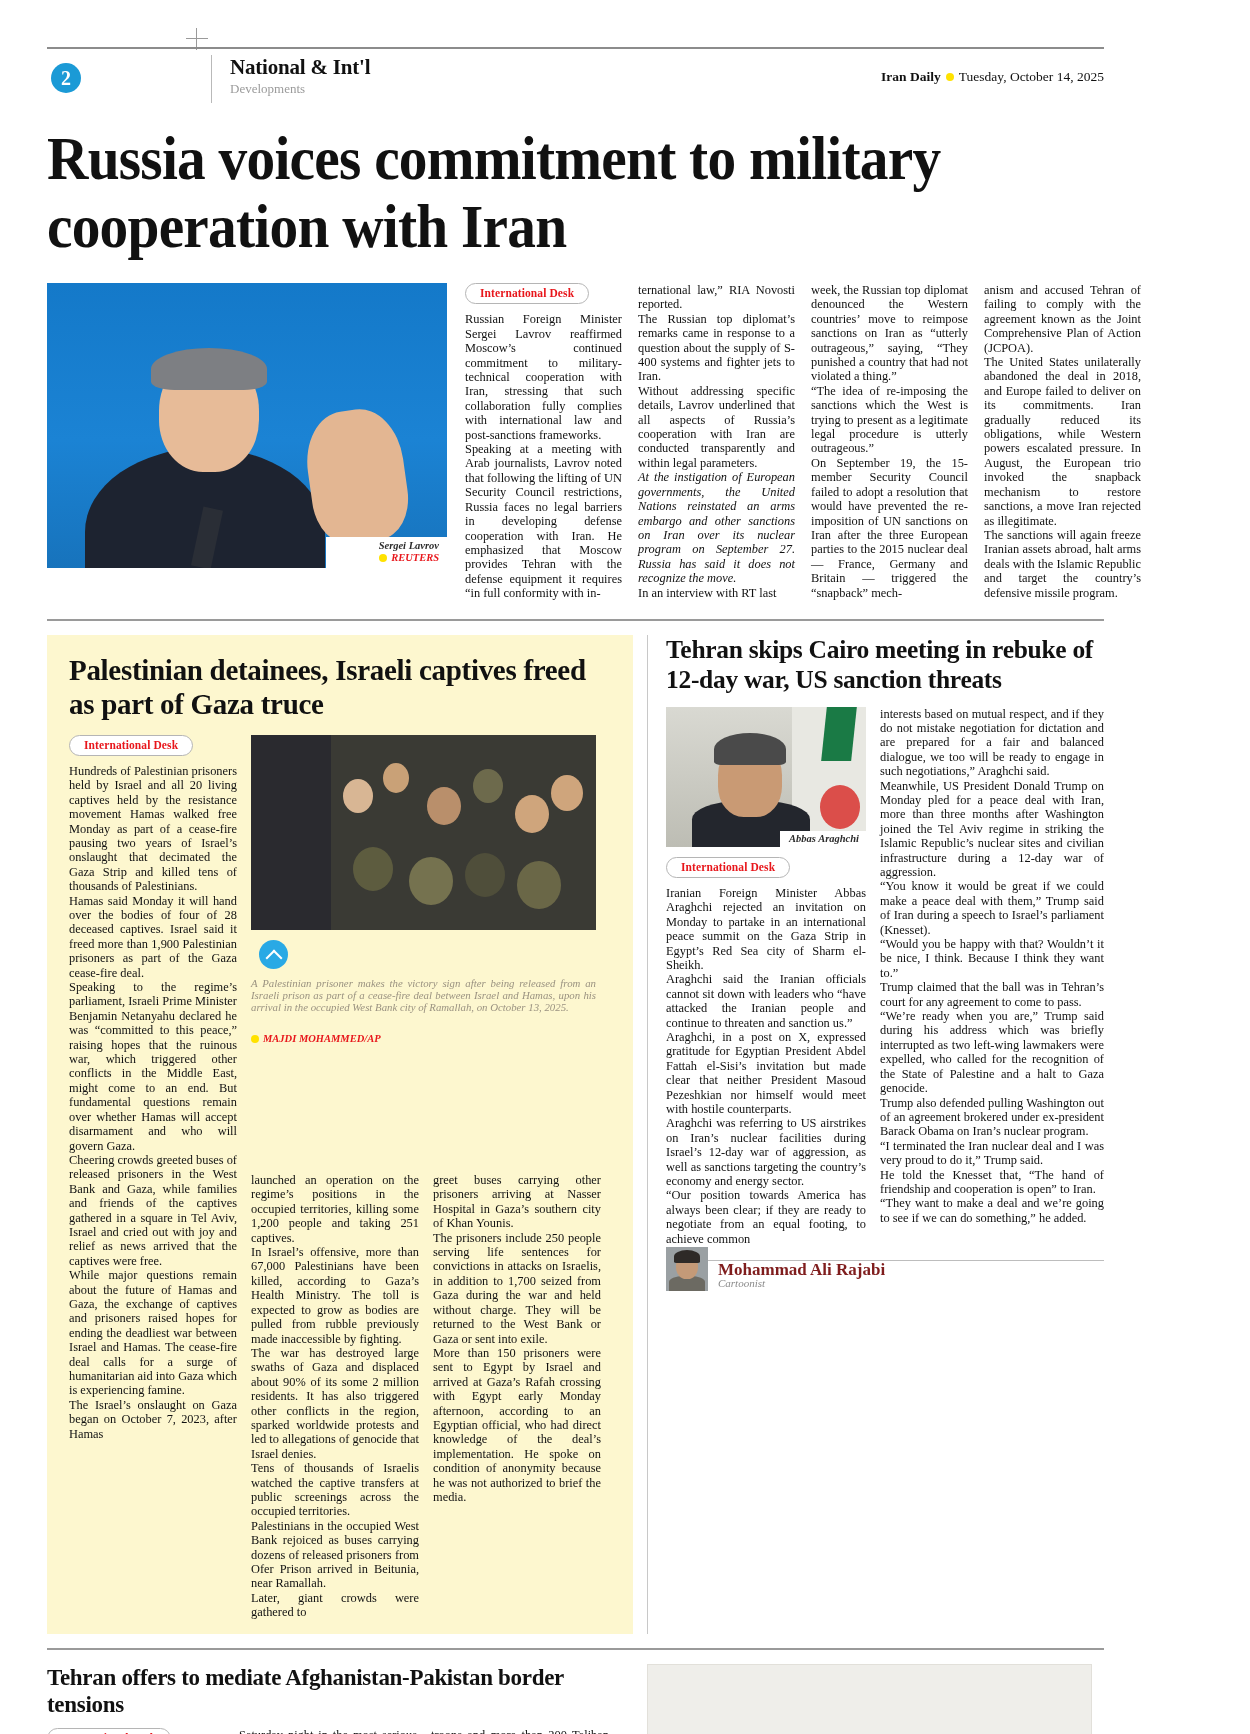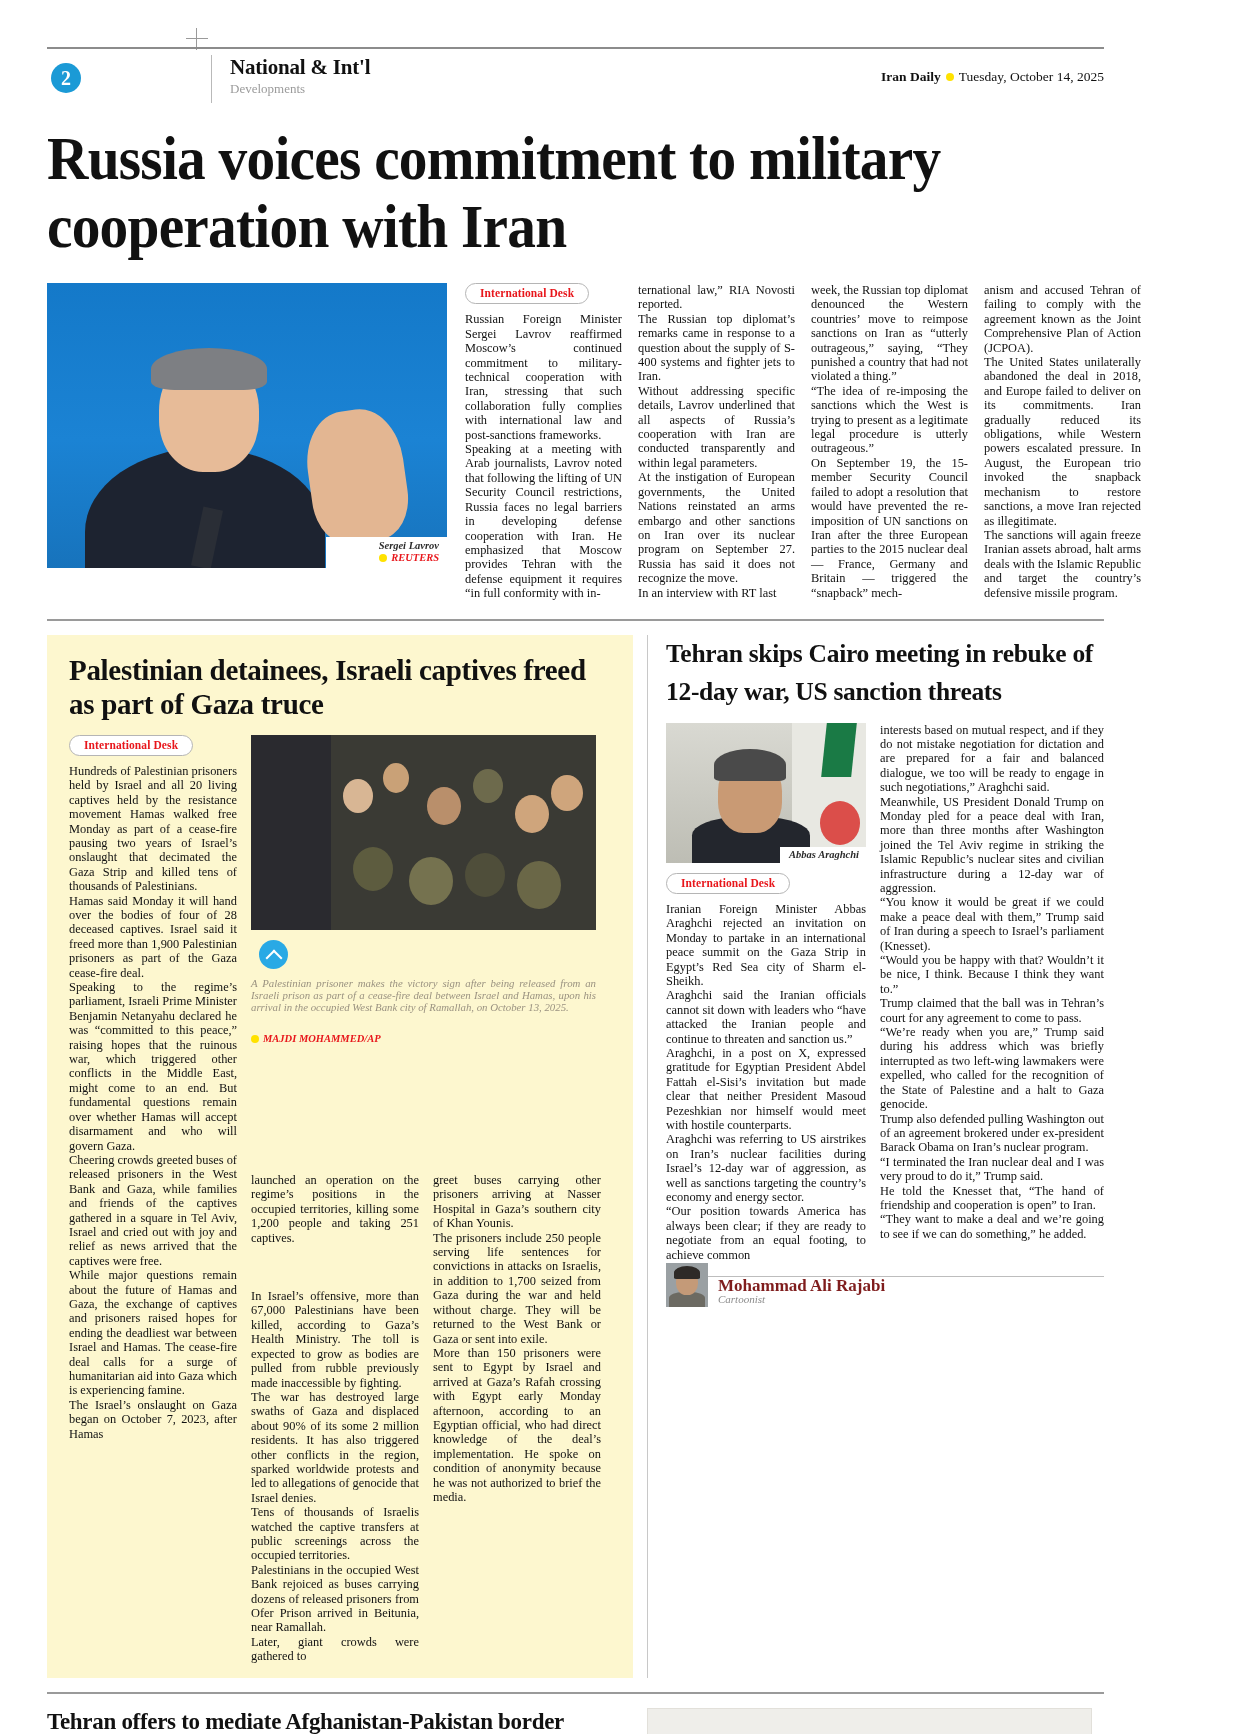--- a/index.html
+++ b/index.html
@@ -187,21 +187,21 @@
     padding: 0 0 0 18px;
     border-left: 1px solid #c8c8c8;
     margin-left: 14px;
   }
   .sub-headline {
     font-size: 29px;
     line-height: 34px;
     font-weight: bold;
     letter-spacing: -0.3px;
   }
-  .sub-headline.small { font-size: 25.5px; line-height: 38px; }
+  .sub-headline.small { font-size: 25.5px; line-height: 30px; }
 
   .gaza-cols { display: flex; gap: 14px; margin-top: 14px; }
   .gaza-col { width: 168px; }
 
   .gaza-photo {
     width: 345px; height: 195px;
     background: #3a3a34;
     position: relative; overflow: hidden;
   }
   .crowd-dot { position: absolute; border-radius: 50%; }
@@ -363,21 +363,21 @@
         <p>
             <span style="display: block;">Russian Foreign Minister Sergei Lavrov reaffirmed Moscow’s continued commitment to military-technical cooperation with Iran, stressing that such collaboration fully complies with international law and post-sanctions frameworks.</span>
             <span style="display: block;">Speaking at a meeting with Arab journalists, Lavrov noted that following the lifting of UN Security Council restrictions, Russia faces no legal barriers in developing defense cooperation with Iran. He emphasized that Moscow provides Tehran with the defense equipment it requires “in full conformity with in-</span>
           </p>
       </div>
       <div class="col body-col">
         <p>
             <span style="display: block;">ternational law,” RIA Novosti reported.</span>
             <span style="display: block;">The Russian top diplomat’s remarks came in response to a question about the supply of S-400 systems and fighter jets to Iran.</span>
             <span style="display: block;">Without addressing specific details, Lavrov underlined that all aspects of Russia’s cooperation with Iran are conducted transparently and within legal parameters.</span>
-            <span style="display: block;">At the instigation of European governments, the United Nations reinstated an arms embargo and other sanctions on Iran over its nuclear program on September 27. Russia has said it does not recognize the move.</span>
+            <span style="display: block; font-style: italic;">At the instigation of European governments, the United Nations reinstated an arms embargo and other sanctions on Iran over its nuclear program on September 27. Russia has said it does not recognize the move.</span>
             <span style="display: block;">In an interview with RT last</span>
           </p>
       </div>
       <div class="col body-col">
         <p>
             <span style="display: block;">week, the Russian top diplomat denounced the Western countries’ move to reimpose sanctions on Iran as “utterly outrageous,” saying, “They punished a country that had not violated a thing.”</span>
             <span style="display: block;">“The idea of re-imposing the sanctions which the West is trying to present as a legitimate legal procedure is utterly outrageous.”</span>
             <span style="display: block;">On September 19, the 15-member Security Council failed to adopt a resolution that would have prevented the re-imposition of UN sanctions on Iran after the three European parties to the 2015 nuclear deal — France, Germany and Britain — triggered the “snapback” mech-</span>
           </p>
       </div>
@@ -433,21 +433,21 @@
             <span class="dot-yellow"></span>
             <span class="cred-text">MAJDI MOHAMMED/AP</span>
           </div>
         </div>
       </div>
 
       <div class="gaza-cols" style="margin-top:0;">
         <div class="gaza-col body-col" style="width:168px; margin-left:182px; margin-top:-268px;">
           <p>
               <span style="display: block;">launched an operation on the regime’s positions in the occupied territories, killing some 1,200 people and taking 251 captives.</span>
-              <span style="display: block; margin-top: 44px;">In Israel’s offensive, more than 67,000 Palestinians have been killed, according to Gaza’s Health Ministry. The toll is expected to grow as bodies are pulled from rubble previously made inaccessible by fighting.</span>
+              <span style="display: block;">In Israel’s offensive, more than 67,000 Palestinians have been killed, according to Gaza’s Health Ministry. The toll is expected to grow as bodies are pulled from rubble previously made inaccessible by fighting.</span>
               <span style="display: block;">The war has destroyed large swaths of Gaza and displaced about 90% of its some 2 million residents. It has also triggered other conflicts in the region, sparked worldwide protests and led to allegations of genocide that Israel denies.</span>
               <span style="display: block;">Tens of thousands of Israelis watched the captive transfers at public screenings across the occupied territories.</span>
               <span style="display: block;">Palestinians in the occupied West Bank rejoiced as buses carrying dozens of released prisoners from Ofer Prison arrived in Beitunia, near Ramallah.</span>
               <span style="display: block;">Later, giant crowds were gathered to</span>
             </p>
         </div>
         <div class="gaza-col body-col" style="width:168px; margin-top:-268px;">
           <p>
               <span style="display: block;">greet buses carrying other prisoners arriving at Nasser Hospital in Gaza’s southern city of Khan Younis.</span>
               <span style="display: block;">The prisoners include 250 people serving life sentences for convictions in attacks on Israelis, in addition to 1,700 seized from Gaza during the war and held without charge. They will be returned to the West Bank or Gaza or sent into exile.</span>

